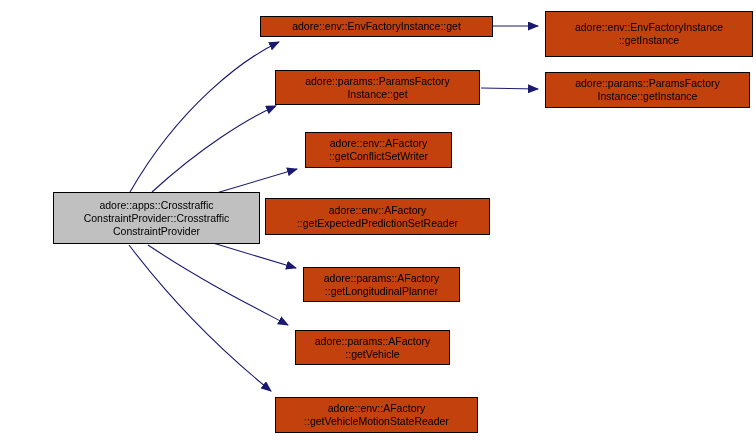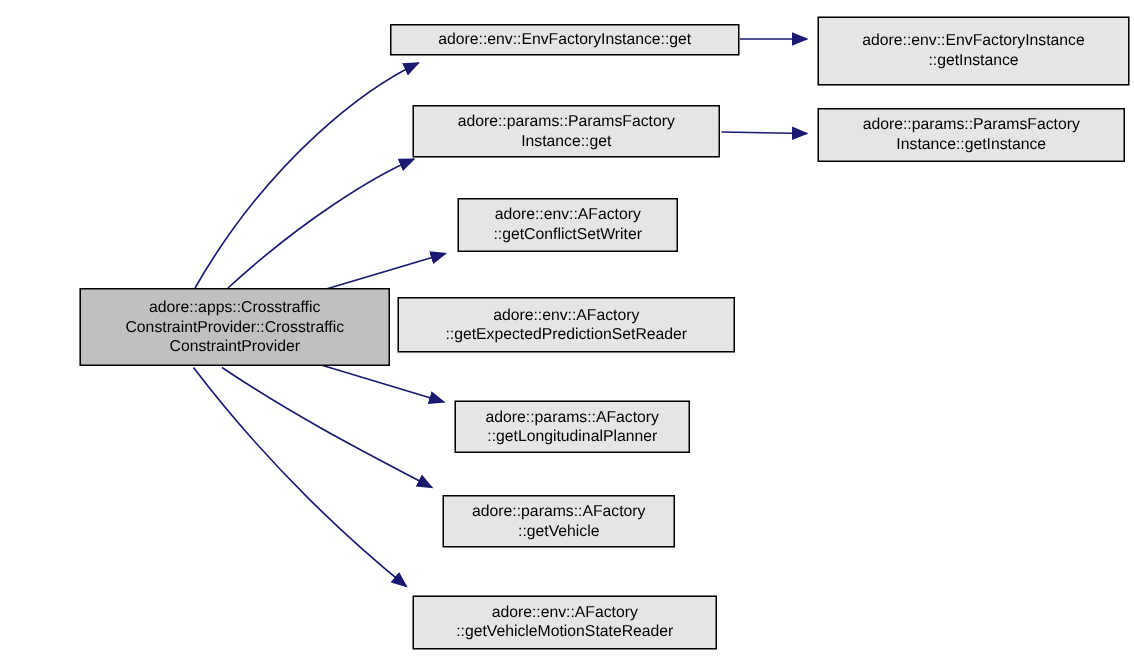--- a/index.html
+++ b/index.html
@@ -13,21 +13,21 @@
   }
   #edge-layer {
     position: absolute;
     left: 0; top: 0;
     width: 756px; height: 441px;
     pointer-events: none;
   }
   .node {
     position: absolute;
     box-sizing: border-box;
-    background: #e5e5e5;
+    background: #c2410c;
     border: 1px solid #000000;
     color: #000000;
     font-size: 10.5px;
     line-height: 13px;
     display: flex;
     align-items: center;
     justify-content: center;
     text-align: center;
     white-space: pre-line;
     cursor: pointer;

